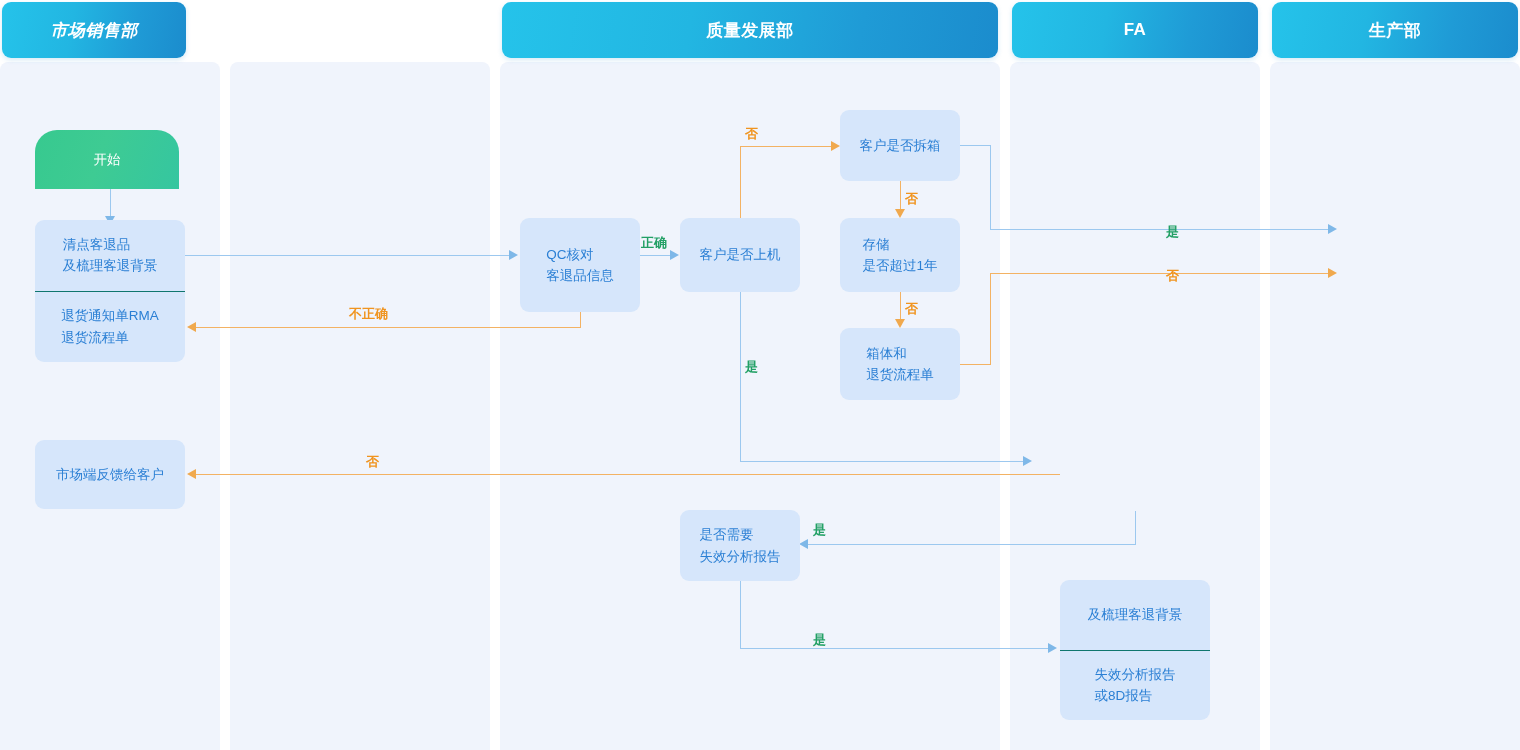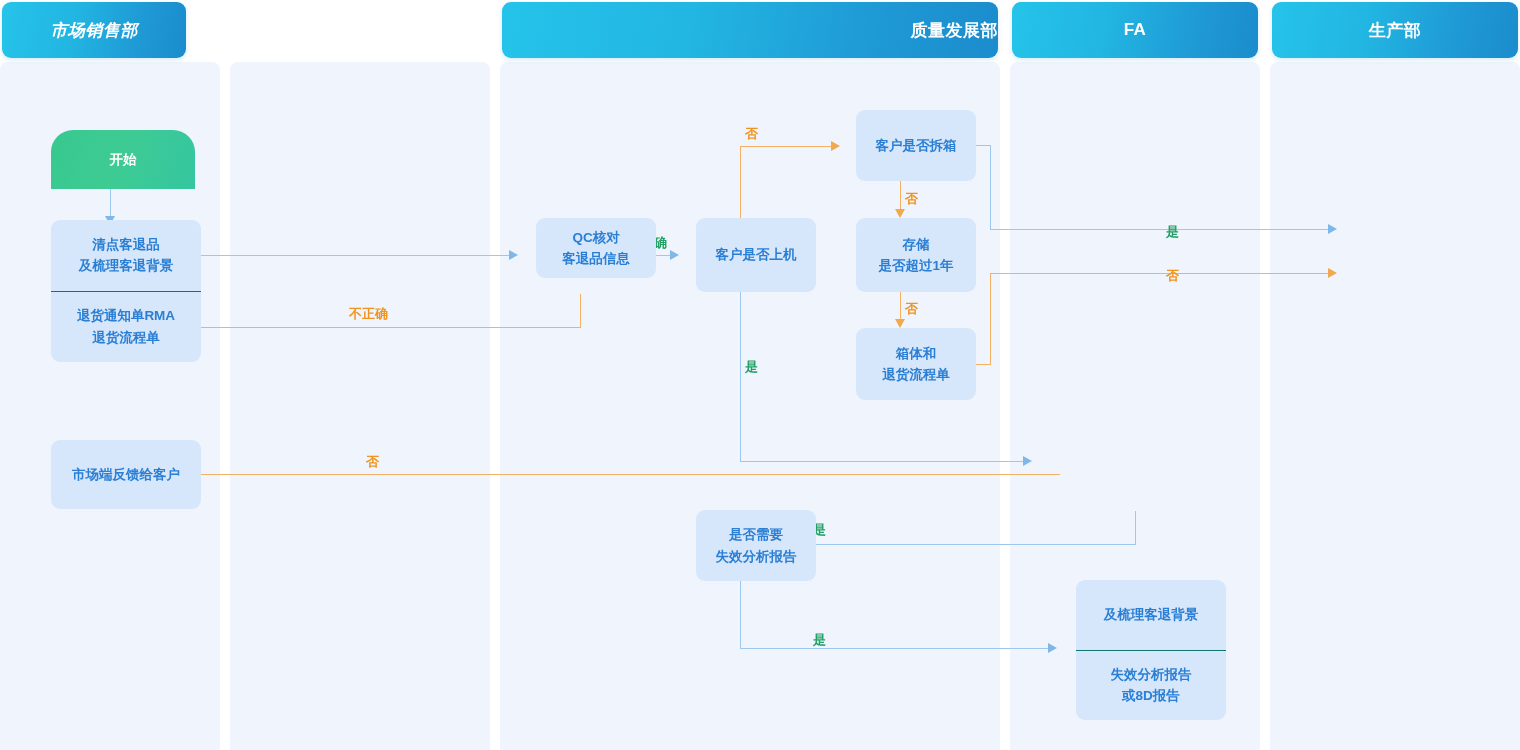--- a/index.html
+++ b/index.html
@@ -40,25 +40,23 @@
   .node {
     position: absolute;
     background: #d6e6fb;
     border-radius: 9px;
     color: #2a7fd4;
     display: flex;
     flex-direction: column;
     align-items: center;
     justify-content: center;
     font-size: 13.5px;
-    font-weight: bold;
+    font-weight: normal;
     line-height: 1.58;
-    text-align: center;
     white-space: pre-line;
-    margin-left: 16px;
   }
   .node.start {
     background: linear-gradient(110deg, #37c98f 0%, #3ecb93 45%, #35c6a0 100%);
     color: #ffffff;
     border-radius: 22px 22px 0 0;
     font-size: 13.5px;
   }
   .node.stacked { padding: 0; justify-content: flex-start; }
   .node .cell {
     width: 100%;
@@ -103,21 +101,21 @@
 
   <div class="lane-bg" style="left:0px;   width:220px; height:688px;"></div>
   <div class="lane-bg" style="left:230px; width:260px; height:688px;"></div>
   <div class="lane-bg" style="left:500px; width:500px; height:688px;"></div>
   <div class="lane-bg" style="left:1010px;width:250px; height:688px;"></div>
   <div class="lane-bg" style="left:1270px;width:250px; height:688px;"></div>
 
   <div class="lane-head" style="left:2px;   width:184px;font-style:italic;">
     <span>市场销售部</span>
   </div>
-  <div class="lane-head" style="left:502px; width:496px;justify-content:flex-end;">
+  <div class="lane-head" style="left:502px; width:496px;">
     <span>质量发展部</span>
   </div>
   <div class="lane-head" style="left:1012px; width:246px;">
     <span>FA</span>
   </div>
   <div class="lane-head" style="left:1272px; width:246px;">
     <span>生产部</span>
   </div>
 
   <div class="seg v blue" style="left:110px; top:188px; height:30px;"></div>
@@ -191,21 +189,21 @@
     <div class="cell">
       <span>退货通知单RMA
 退货流程单</span>
     </div>
   </div>
 
   <div class="node" style="left:35px; top:440px; width:150px; height:69px;">
     <span>市场端反馈给客户</span>
   </div>
 
-  <div class="node" style="left:520px; top:218px; width:120px; height:60px;">
+  <div class="node" style="left:520px; top:218px; width:120px; height:94px;">
     <span>QC核对
 客退品信息</span>
   </div>
 
   <div class="node" style="left:680px; top:218px; width:120px; height:74px;">
     <span>客户是否上机</span>
   </div>
 
   <div class="node" style="left:840px; top:110px; width:120px; height:71px;">
     <span>客户是否拆箱</span>

